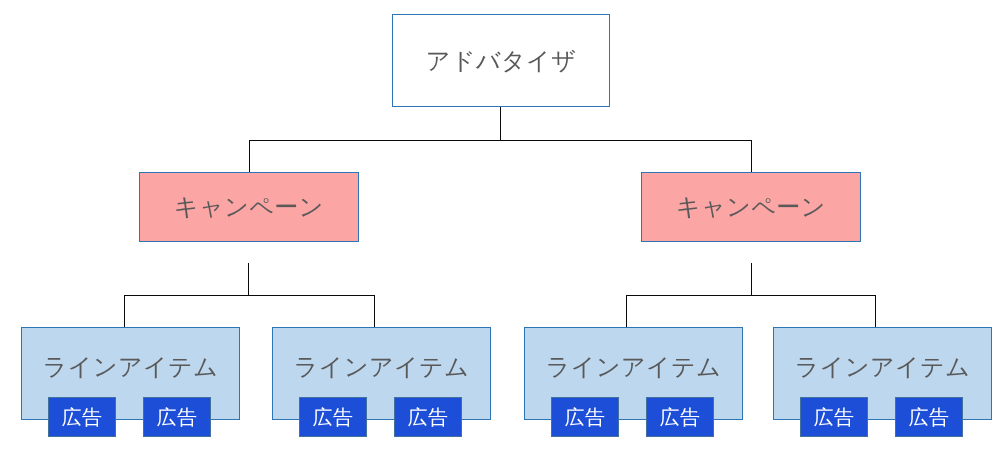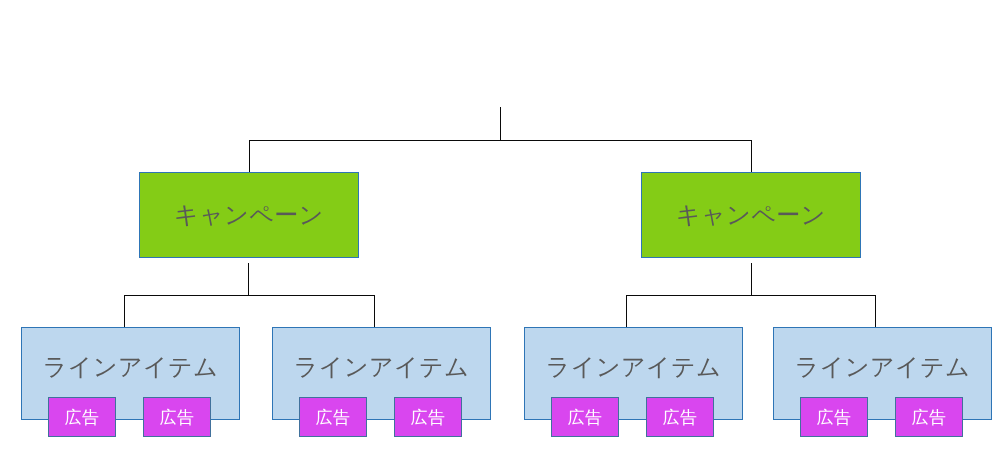--- a/index.html
+++ b/index.html
@@ -25,46 +25,46 @@
     color: #595959;
     font-size: 24px;
     letter-spacing: 0.5px;
     white-space: nowrap;
   }
   .root-box {
     left: 392px; top: 14px; width: 218px; height: 93px;
     background: #ffffff;
   }
   .campaign-box {
-    top: 172px; width: 220px; height: 86px;
-    background: #84cc16;
+    top: 172px; width: 220px; height: 70px;
+    background: #fca5a5;
   }
   .campaign-left  { left: 139px; }
   .campaign-right { left: 641px; }
   .line-item-box {
     top: 327px; width: 219px; height: 93px;
     background: #bdd7ee;
     padding-bottom: 14px;
     margin-left: 7px;
   }
   .li-1 { left: 14px; }
   .li-2 { left: 265px; }
   .li-3 { left: 517px; }
   .li-4 { left: 766px; }
   .ad-box {
     position: absolute;
     box-sizing: border-box;
     top: 69px; width: 68px; height: 40px;
-    background: #d946ef;
+    background: #1d4ed8;
     border: 1.5px solid #41719c;
     display: flex;
     align-items: center;
     justify-content: center;
     color: #ffffff;
-    font-size: 17px;
+    font-size: 20px;
     letter-spacing: 0.5px;
   }
   .ad-a { left: 26px; }
   .ad-b { left: 121px; }
   .connector {
     position: absolute;
     background: #0a0a0a;
   }
   .label { display: inline-block; }
 </style>
@@ -81,20 +81,23 @@
   <div class="connector" style="left:248px; top:263px; width:1px; height:32px;"></div>
   <div class="connector" style="left:124px; top:295px; width:251px; height:1px;"></div>
   <div class="connector" style="left:124px; top:295px; width:1px; height:32px;"></div>
   <div class="connector" style="left:374px; top:295px; width:1px; height:32px;"></div>
 
   <div class="connector" style="left:751px; top:263px; width:1px; height:32px;"></div>
   <div class="connector" style="left:626px; top:295px; width:250px; height:1px;"></div>
   <div class="connector" style="left:626px; top:295px; width:1px; height:32px;"></div>
   <div class="connector" style="left:875px; top:295px; width:1px; height:32px;"></div>
 
+  <div class="box root-box">
+    <span class="label">アドバタイザ</span>
+  </div>
 
   <div class="box campaign-box campaign-left">
     <span class="label">キャンペーン</span>
   </div>
   <div class="box campaign-box campaign-right">
     <span class="label">キャンペーン</span>
   </div>
 
   <div class="box line-item-box li-1">
     <span class="label">ラインアイテム</span>

